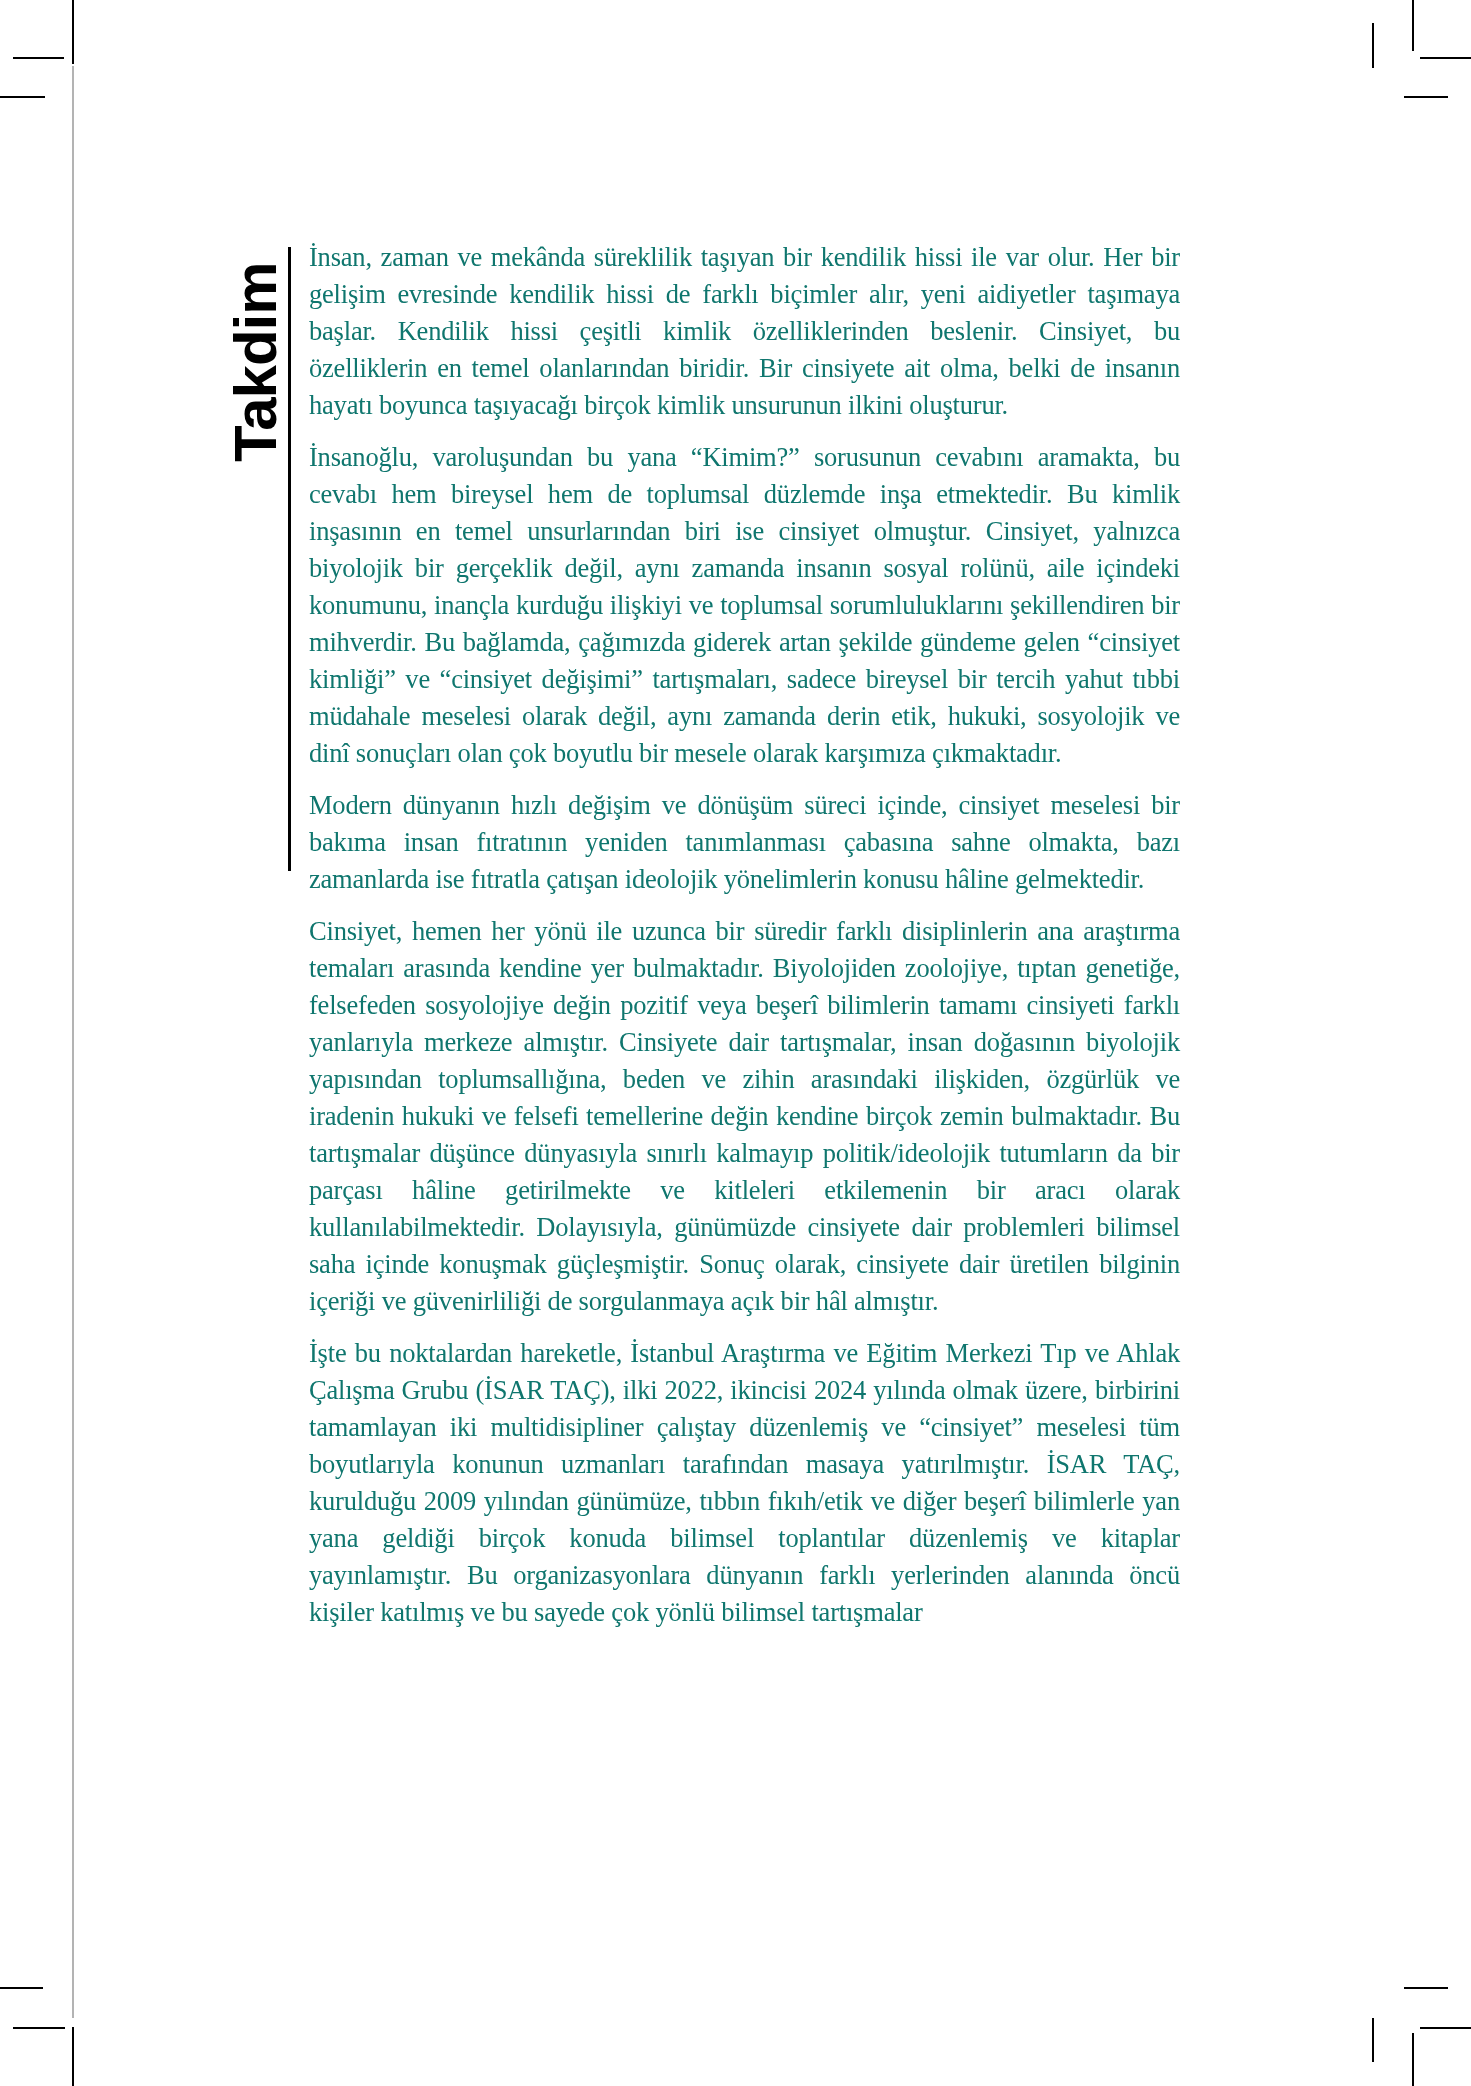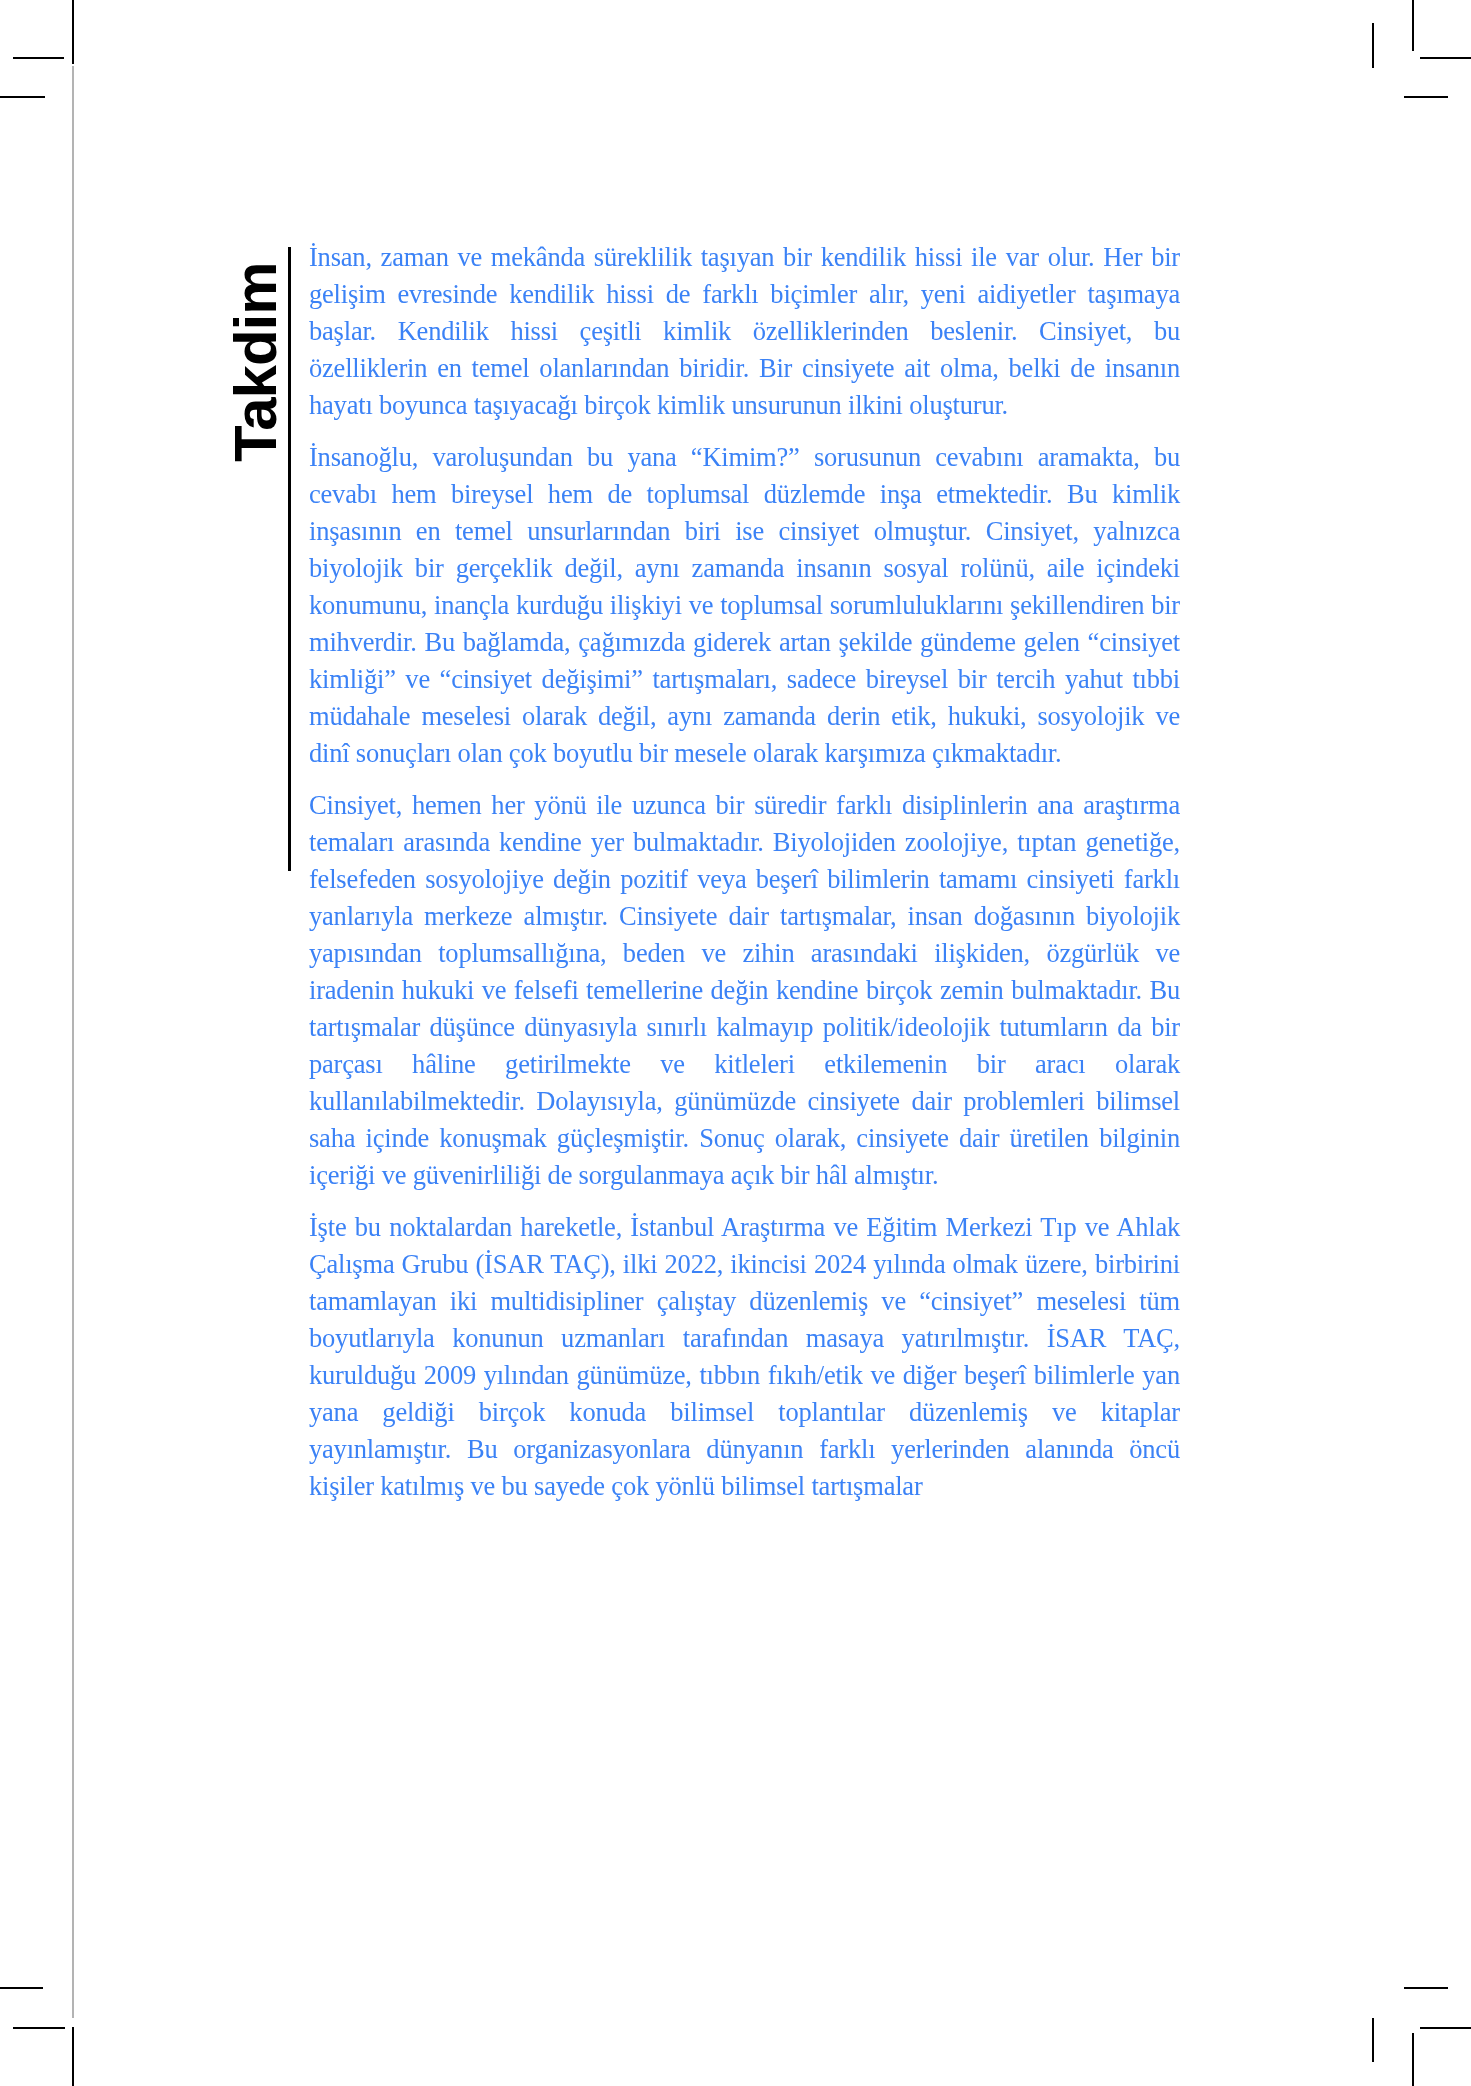--- a/index.html
+++ b/index.html
@@ -65,21 +65,21 @@
     left: 309px;
     top: 239px;
     width: 879px;
   }
   .body-col p {
     margin: 0 8px 15px 0;
     font-size: 26.5px;
     line-height: 37px;
     text-align: justify;
     letter-spacing: -0.2px;
-    color: #3b82f6;
+    color: #0f766e;
   }
 </style>
 </head>
 <body>
 
 <div class="page">
 
   <div class="mark" style="left:72px; top:0; width:2px; height:64px;"></div>
   <div class="mark" style="left:13px; top:57px; width:51px; height:2px;"></div>
   <div class="mark" style="left:0; top:96px; width:45px; height:2px;"></div>
@@ -102,17 +102,18 @@
 
   <div class="vtitle">
     <span class="inner">Takdim</span>
   </div>
 
   <div class="heading-rule"></div>
 
   <div class="body-col">
     <p>İnsan, zaman ve mekânda süreklilik taşıyan bir kendilik hissi ile var olur. Her bir gelişim evresinde kendilik hissi de farklı biçimler alır, yeni aidiyetler taşımaya başlar. Kendilik hissi çeşitli kimlik özelliklerinden beslenir. Cinsiyet, bu özelliklerin en temel olanlarından biridir. Bir cinsiyete ait olma, belki de insanın hayatı boyunca taşıyacağı birçok kimlik unsurunun ilkini oluşturur.</p>
     <p>İnsanoğlu, varoluşundan bu yana “Kimim?” sorusunun cevabını aramakta, bu cevabı hem bireysel hem de toplumsal düzlemde inşa etmektedir. Bu kimlik inşasının en temel unsurlarından biri ise cinsiyet olmuştur. Cinsiyet, yalnızca biyolojik bir gerçeklik değil, aynı zamanda insanın sosyal rolünü, aile içindeki konumunu, inançla kurduğu ilişkiyi ve toplumsal sorumluluklarını şekillendiren bir mihverdir. Bu bağlamda, çağımızda giderek artan şekilde gündeme gelen “cinsiyet kimliği” ve “cinsiyet değişimi” tartışmaları, sadece bireysel bir tercih yahut tıbbi müdahale meselesi olarak değil, aynı zamanda derin etik, hukuki, sosyolojik ve dinî sonuçları olan çok boyutlu bir mesele olarak karşımıza çıkmaktadır.</p>
+    <p>Modern dünyanın hızlı değişim ve dönüşüm süreci içinde, cinsiyet meselesi bir bakıma insan fıtratının yeniden tanımlanması çabasına sahne olmakta, bazı zamanlarda ise fıtratla çatışan ideolojik yönelimlerin konusu hâline gelmektedir.</p>
     <p>Cinsiyet, hemen her yönü ile uzunca bir süredir farklı disiplinlerin ana araştırma temaları arasında kendine yer bulmaktadır. Biyolojiden zoolojiye, tıptan genetiğe, felsefeden sosyolojiye değin pozitif veya beşerî bilimlerin tamamı cinsiyeti farklı yanlarıyla merkeze almıştır. Cinsiyete dair tartışmalar, insan doğasının biyolojik yapısından toplumsallığına, beden ve zihin arasındaki ilişkiden, özgürlük ve iradenin hukuki ve felsefi temellerine değin kendine birçok zemin bulmaktadır. Bu tartışmalar düşünce dünyasıyla sınırlı kalmayıp politik/ideolojik tutumların da bir parçası hâline getirilmekte ve kitleleri etkilemenin bir aracı olarak kullanılabilmektedir. Dolayısıyla, günümüzde cinsiyete dair problemleri bilimsel saha içinde konuşmak güçleşmiştir. Sonuç olarak, cinsiyete dair üretilen bilginin içeriği ve güvenirliliği de sorgulanmaya açık bir hâl almıştır.</p>
     <p>İşte bu noktalardan hareketle, İstanbul Araştırma ve Eğitim Merkezi Tıp ve Ahlak Çalışma Grubu (İSAR TAÇ), ilki 2022, ikincisi 2024 yılında olmak üzere, birbirini tamamlayan iki multidisipliner çalıştay düzenlemiş ve “cinsiyet” meselesi tüm boyutlarıyla konunun uzmanları tarafından masaya yatırılmıştır. İSAR TAÇ, kurulduğu 2009 yılından günümüze, tıbbın fıkıh/etik ve diğer beşerî bilimlerle yan yana geldiği birçok konuda bilimsel toplantılar düzenlemiş ve kitaplar yayınlamıştır. Bu organizasyonlara dünyanın farklı yerlerinden alanında öncü kişiler katılmış ve bu sayede çok yönlü bilimsel tartışmalar</p>
   </div>
 
 </div>
 
 </body></html>

